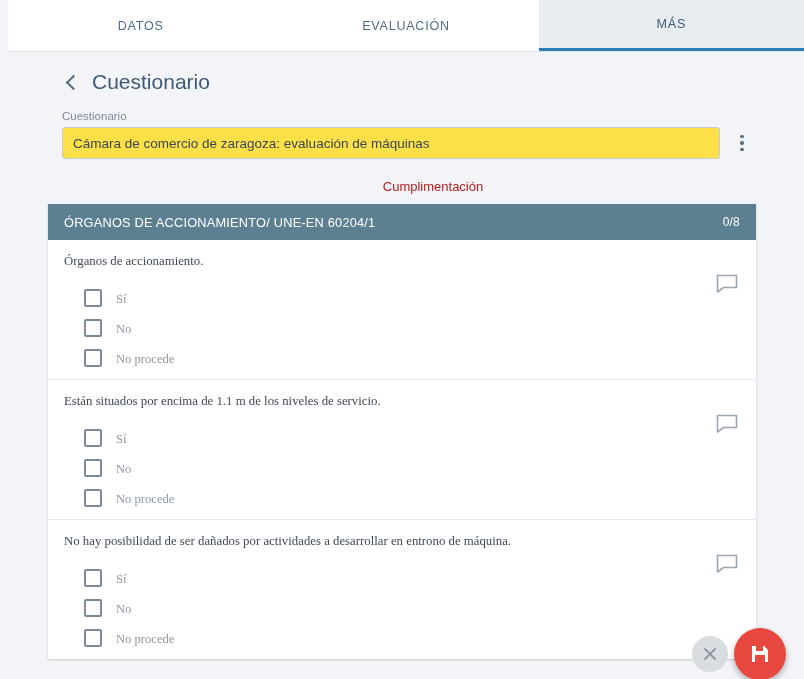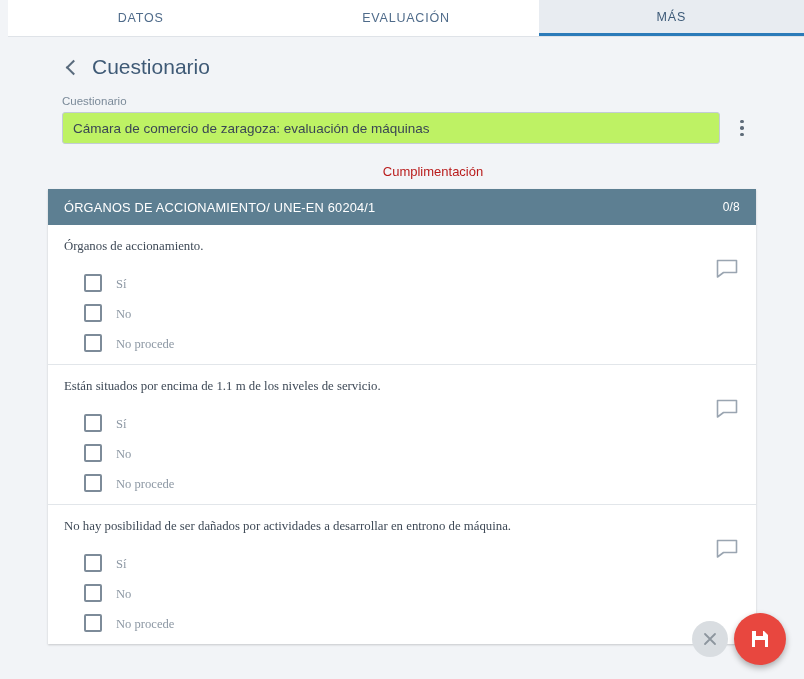--- a/index.html
+++ b/index.html
@@ -7,21 +7,21 @@
     margin: 0; padding: 0;
     width: 804px; height: 679px;
     font-family: "Liberation Sans", sans-serif;
     background: #f2f4f7;
     overflow: hidden;
   }
 
   
   .tabbar {
     display: flex;
-    height: 37px;
+    height: 52px;
     background: #5eead4;
     border-bottom: 1px solid #dfe3e8;
     margin-left: 8px;
   }
   .tab {
     flex: 1;
     display: flex;
     align-items: center;
     justify-content: center;
     font-size: 12.5px;
@@ -82,21 +82,21 @@
   }
   .field-line {
     display: flex;
     align-items: center;
   }
   .text-input {
     flex: 1;
     height: 32px;
     border: 1px solid #c3ccd5;
     border-radius: 3px;
-    background: #bef264;
+    background: #fde047;
     padding: 0 10px;
     font-size: 13.5px;
     color: #3a4654;
     font-family: "Liberation Sans", sans-serif;
     outline: none;
   }
   .kebab {
     width: 28px;
     height: 32px;
     margin-left: 8px;

